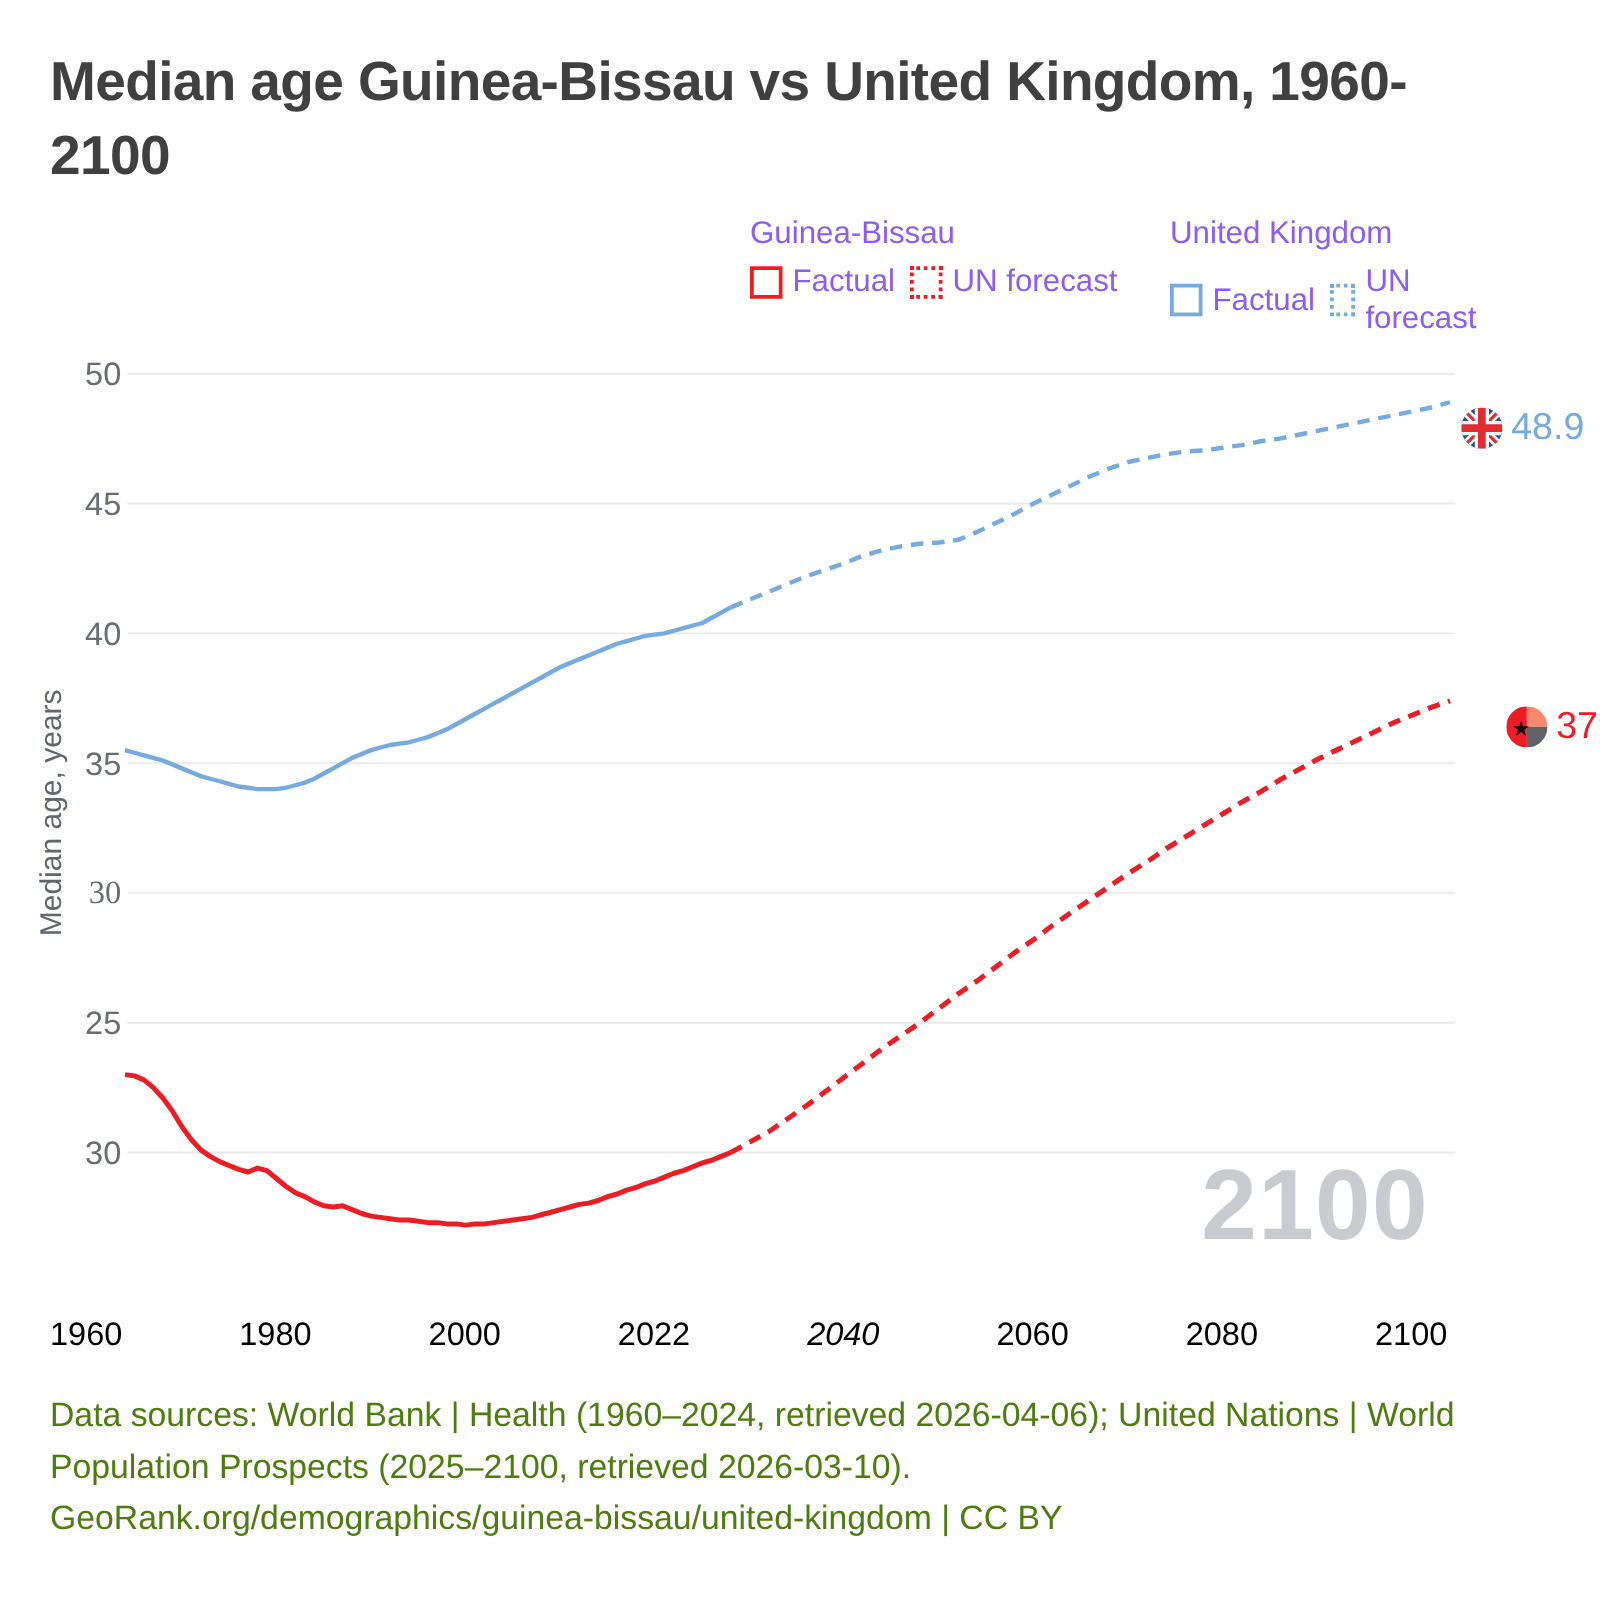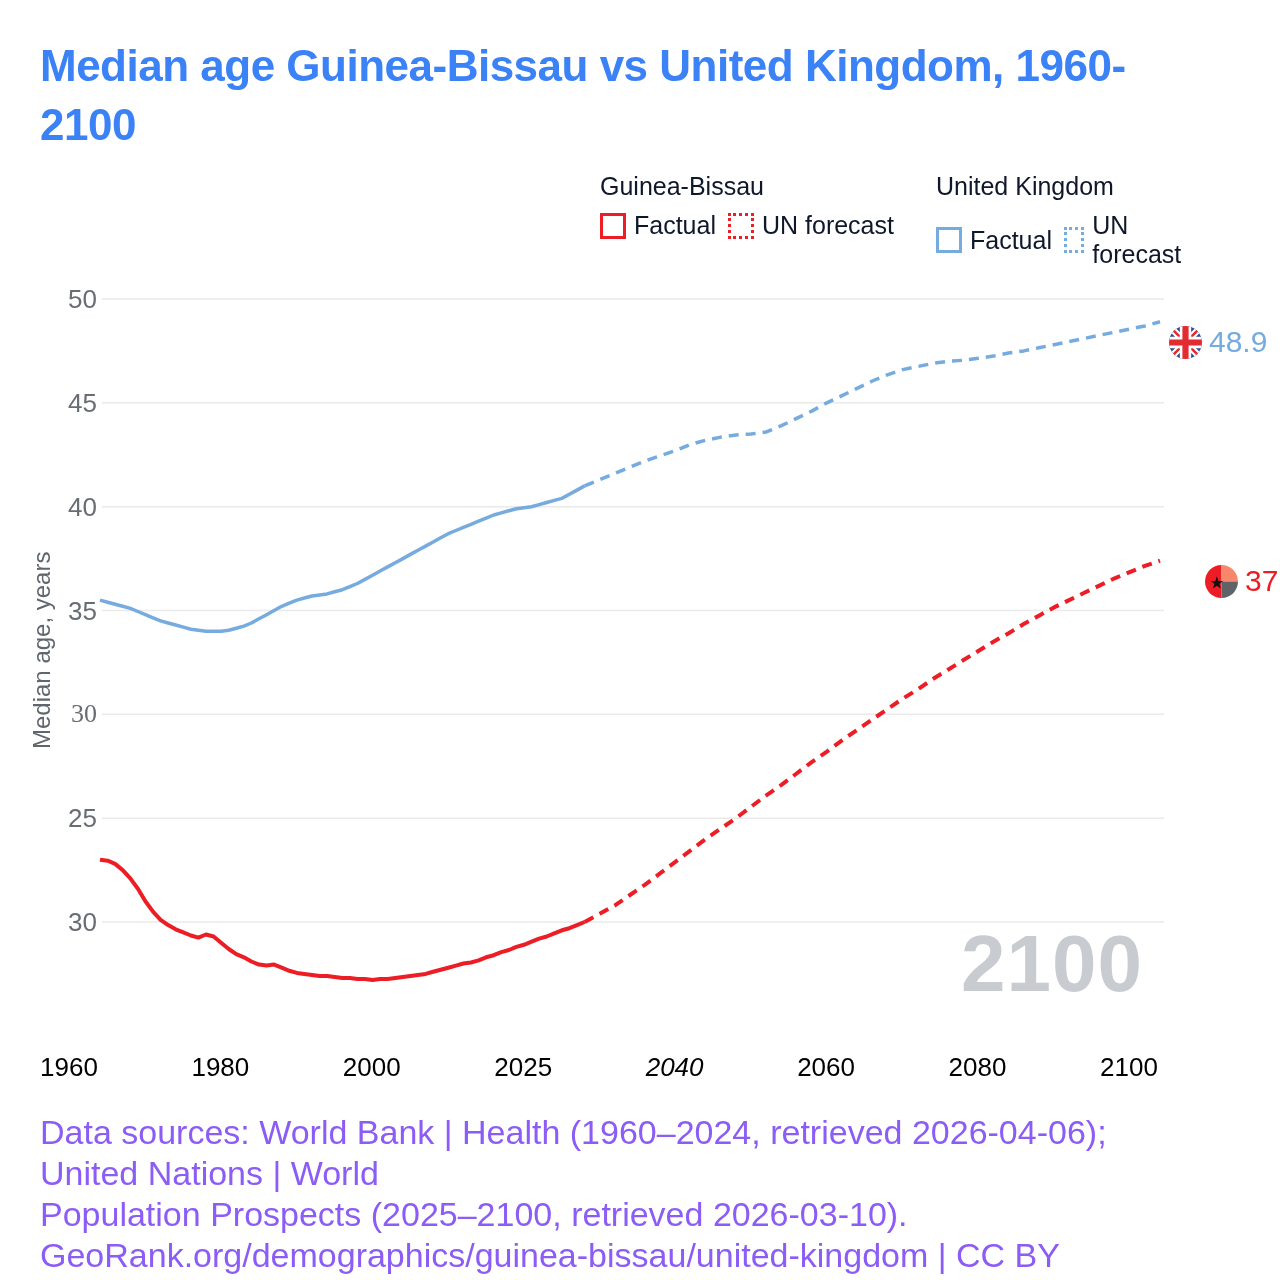--- a/index.html
+++ b/index.html
@@ -1,38 +1,38 @@
 <!DOCTYPE html>
 <html><head>
 <meta charset="utf-8">
 <style>
   html,body{margin:0;padding:0;background:#ffffff;}
   #page{position:relative;width:1280px;height:1280px;background:#ffffff;overflow:hidden;
         font-family:"Liberation Sans","DejaVu Sans",sans-serif;}
   .title{position:absolute;left:40px;top:36px;width:1180px;font-size:44px;font-weight:700;
-         color:#3b82f6;line-height:59px;letter-spacing:-0.5px;}
-  .legend{position:absolute;top:172px;left:0;width:1092px;height:80px;color:#0f172a;}
+         color:#404040;line-height:59px;letter-spacing:-0.5px;}
+  .legend{position:absolute;top:172px;left:0;width:1092px;height:80px;color:#8b5cf6;}
   .legend-group{position:absolute;top:0;}
   .legend-country{font-size:25px;margin-bottom:10px;}
   .legend-items{display:flex;gap:12px;align-items:center;}
   .legend-item{display:flex;gap:8px;align-items:center;font-size:25px;}
   .swatch{display:inline-block;width:20px;height:20px;border:3px solid #000;background:#fff;}
   #chart-svg{position:absolute;left:0;top:0;z-index:2;}
   .y-tick{position:absolute;width:70px;text-align:right;font-size:26px;color:#686d73;height:30px;line-height:30px;}
   .x-tick{position:absolute;width:120px;text-align:left;font-size:26px;color:#000000;height:30px;line-height:30px;}
   .y-axis-title{position:absolute;left:28px;top:540px;height:220px;width:34px;
       writing-mode:vertical-rl;transform:rotate(180deg);text-align:center;
       font-size:24px;color:#60666d;z-index:3;}
   .watermark{position:absolute;left:958px;top:918px;width:185px;text-align:right;
       font-size:80px;font-weight:700;color:#c8ccd1;z-index:1;letter-spacing:1px;}
   .end-label{position:absolute;display:flex;align-items:center;gap:7px;z-index:4;margin-top:19px;}
   .end-label .flag{width:33px;height:33px;display:block;}
   .end-value{font-size:30px;}
-  .footer{position:absolute;left:40px;top:1112px;width:1160px;font-size:34px;
-      color:#8b5cf6;line-height:41px;}
+  .footer{position:absolute;left:40px;top:1112px;width:1160px;font-size:27px;
+      color:#4d7c0f;line-height:41px;}
 </style>
 </head>
 <body>
 
 <div id="page">
 
   <div class="title">
     <div>Median age Guinea-Bissau vs United Kingdom, 1960-</div>
     <div>2100</div>
   </div>
@@ -88,21 +88,21 @@
       <div class="y-tick" style="left: 27px; top: 699.333px; font-family: Liberation Serif, serif;">30</div>
       <div class="y-tick" style="left: 27px; top: 595.5px;">35</div>
       <div class="y-tick" style="left: 27px; top: 491.667px;">40</div>
       <div class="y-tick" style="left: 27px; top: 387.833px;">45</div>
       <div class="y-tick" style="left: 27px; top: 284px;">50</div>
     </div>
   <div id="x-ticks">
       <div class="x-tick" style="left: 40px; top: 1052px;">1960</div>
       <div class="x-tick" style="left: 191.429px; top: 1052px;">1980</div>
       <div class="x-tick" style="left: 342.857px; top: 1052px;">2000</div>
-      <div class="x-tick" style="left: 494.286px; top: 1052px;">2025</div>
+      <div class="x-tick" style="left: 494.286px; top: 1052px;">2022</div>
       <div class="x-tick" style="left: 645.714px; top: 1052px; font-style: italic;">2040</div>
       <div class="x-tick" style="left: 797.143px; top: 1052px;">2060</div>
       <div class="x-tick" style="left: 948.571px; top: 1052px;">2080</div>
       <div class="x-tick" style="left: 1100px; top: 1052px;">2100</div>
     </div>
 
   <div class="y-axis-title">Median age, years</div>
 
   <div class="end-label" style="left:1169px;top:306px">
     <svg class="flag" viewBox="0 0 32 32">

